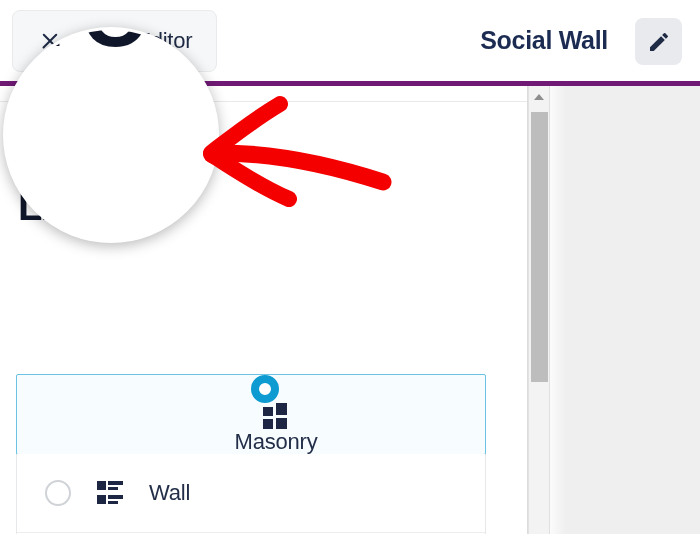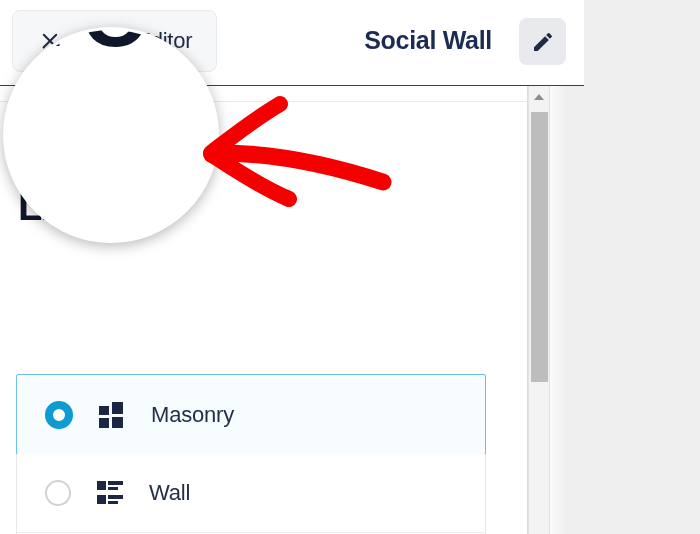--- a/index.html
+++ b/index.html
@@ -16,23 +16,23 @@
   #app {
     position: absolute;
     inset: 0;
     background: #efefef;
   }
 
   
   .topbar {
     position: absolute;
     left: 0; top: 0;
-    width: 584px; height: 86px;
-    background: #ffffff;
-    border-bottom: 1px solid #701a75;
+    width: 700px; height: 86px;
+    background: #ffffff;
+    border-bottom: 5px solid #701a75;
   }
 
   .close-editor-btn {
     position: absolute;
     left: 12px; top: 10px;
     width: 205px; height: 62px;
     background: #f6f7f8;
     border: 1px solid #e9eaec;
     border-radius: 8px;
     display: flex;
@@ -156,20 +156,21 @@
     background: #ffffff;
   }
   .option-row:last-child { border-bottom: none; }
 
   .option-row.selected {
     background: #f7fcfe;
     border: 1px solid #6cc2e3;
     margin: -1px;
     border-radius: 2px;
     height: 81px;
+    flex-direction: column;
   }
 
   .radio {
     width: 26px; height: 26px;
     border-radius: 50%;
     border: 2.4px solid #cfd2d6;
     background: #ffffff;
     flex: 0 0 auto;
   }
   .radio.on {

